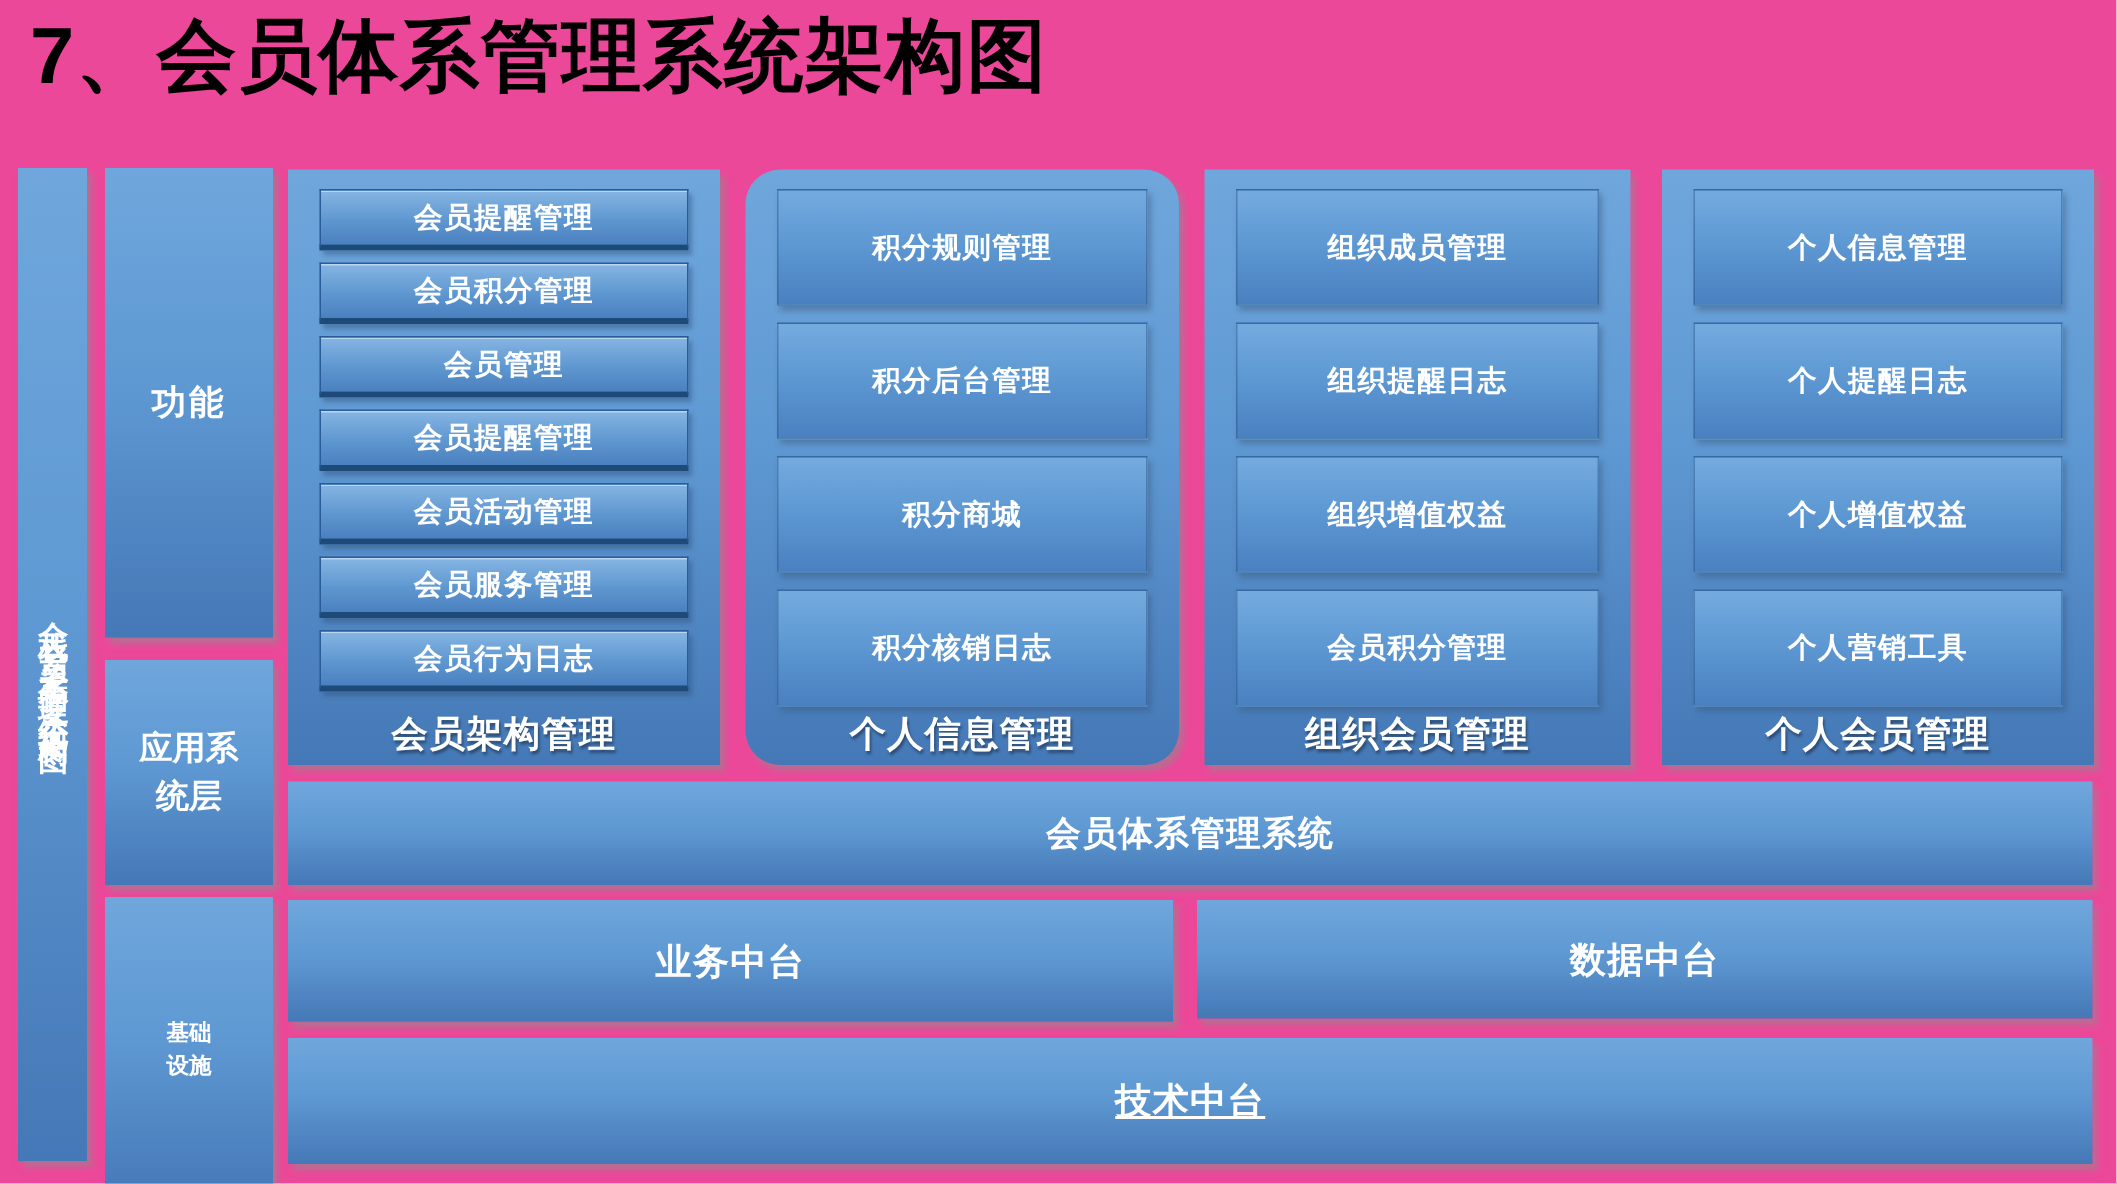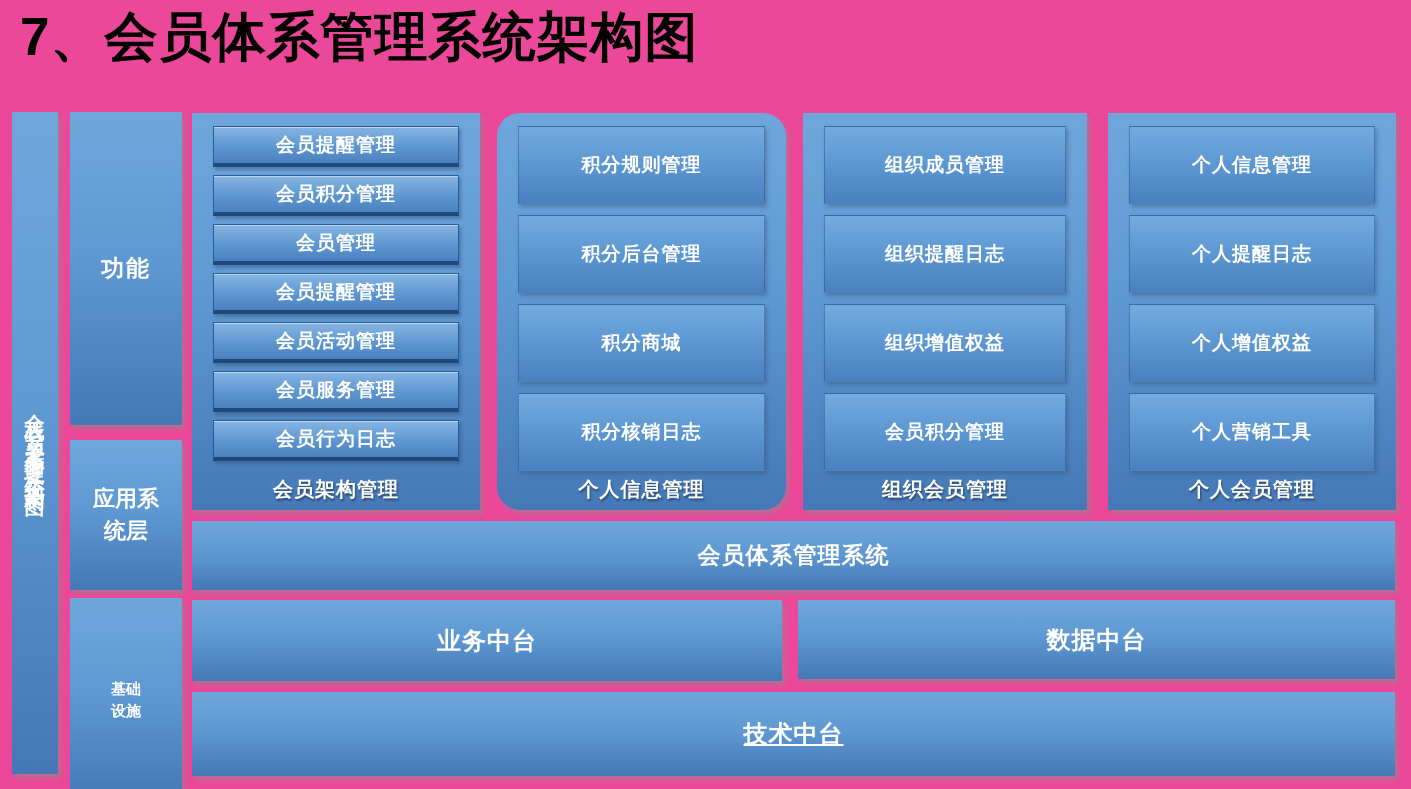--- a/index.html
+++ b/index.html
@@ -67,21 +67,21 @@
   
   .g2 .module, .g3 .module, .g4 .module {
     height: 78px; flex: none;
     background: linear-gradient(to bottom, #74ABDF 0%, #5C97D2 50%, #4A80BF 100%);
     border: 1px solid rgba(35,80,130,0.45);
     box-shadow: 2px 3px 4px rgba(60,85,120,0.45);
   }
 
   .group-label {
     position: absolute; left: 0; right: 0; bottom: 4px; height: 34px;
-    color: #ffffff; font-weight: bold; font-size: 20px;
+    color: #ffffff; font-weight: bold; font-size: 24px;
     display: flex; align-items: center; justify-content: center;
     text-shadow: 1px 2px 2px rgba(0,0,0,0.40);
     letter-spacing: 1px;
   }
 
   .bar-platform { left: 192px; top: 521px; width: 1203px; height: 69px; font-size: 23px; letter-spacing: 1px; }
   .bar-biz      { left: 192px; top: 600px; width: 590px;  height: 81px; font-size: 24px; letter-spacing: 1px; }
   .bar-data     { left: 798px; top: 600px; width: 597px;  height: 79px; font-size: 24px; letter-spacing: 1px; }
   .bar-tech     { left: 192px; top: 692px; width: 1203px; height: 84px; font-size: 24px; letter-spacing: 1px; text-decoration: underline; }
 </style>

